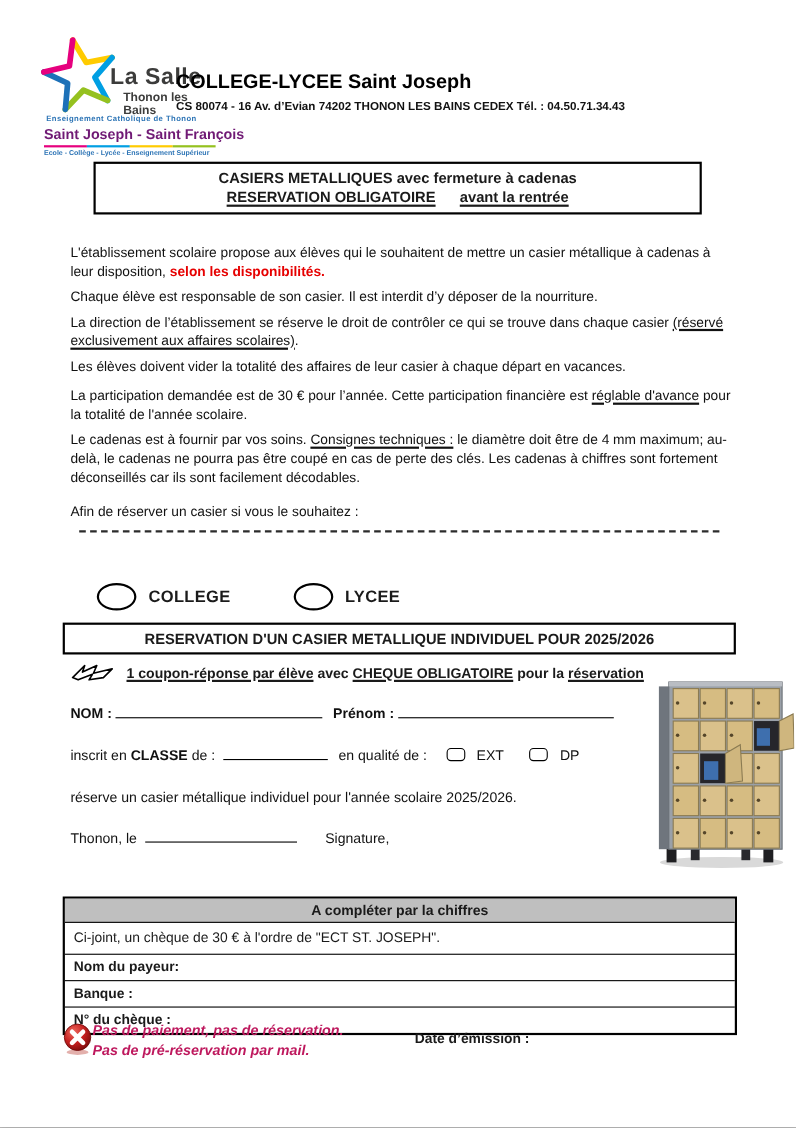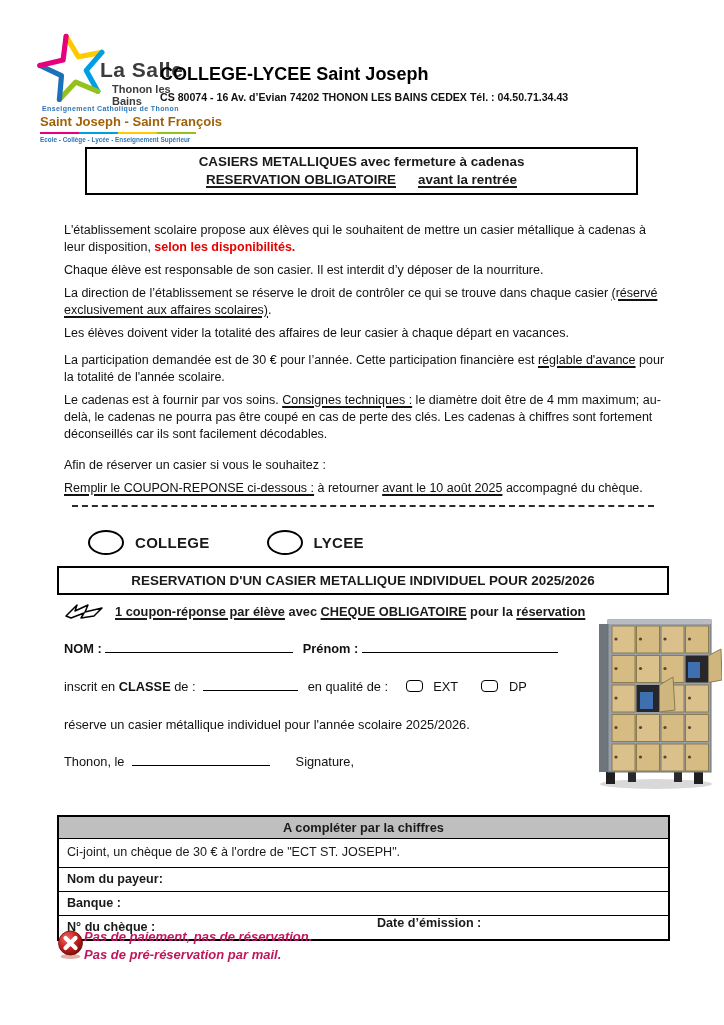--- a/index.html
+++ b/index.html
@@ -9,21 +9,21 @@
     position:relative; width:724px; height:1025px; margin:0 auto;
     background:#ffffff; color:#1a1a1a; overflow:hidden;
     box-shadow:0 0 6px rgba(0,0,0,.4);
   }
   
   .logo { position:absolute; left:40px; top:30px; width:158px; }
   .logo-star { position:absolute; left:-4px; top:2px; }
   .logo-brand { position:absolute; left:60px; top:28px; font-size:21px; font-weight:bold; color:#3c3c3b; letter-spacing:.5px; }
   .logo-city  { position:absolute; left:72px; top:53px; font-size:11px; font-weight:bold; color:#3c3c3b; }
   .logo-network { position:absolute; left:2px; top:75px; font-size:7px; font-weight:bold; color:#2e75b6; letter-spacing:.4px; white-space:nowrap; }
-  .logo-schools { position:absolute; left:0; top:84px; font-size:13px; font-weight:bold; color:#a16207; white-space:nowrap; }
+  .logo-schools { position:absolute; left:0; top:84px; font-size:13px; font-weight:bold; color:#701a75; white-space:nowrap; }
   .logo-stripe { position:absolute; left:0; top:102px; width:156px; height:2px; display:flex; }
   .logo-stripe span { flex:1; height:2px; }
   .logo-levels { position:absolute; left:0; top:106px; font-size:6.4px; font-weight:bold; color:#2e75b6; white-space:nowrap; }
   .title-block { position:absolute; left:160px; top:64px; width:500px; text-align:left; }
   .doc-title { font-size:18px; font-weight:bold; color:#000; }
   .doc-address { margin-top:6px; font-size:10.6px; font-weight:bold; color:#111; }
   
   .box1 { position:absolute; left:85px; top:147px; width:553px; border:2px solid #000; padding:5px 4px 6px; text-align:center; }
   .box1 .l1 { font-size:13.4px; font-weight:bold; }
   .box1 .l2 { font-size:13.4px; font-weight:bold; margin-top:3px; }
@@ -53,21 +53,21 @@
   .chk { display:inline-block; width:17px; height:12px; border:1.6px solid #000; border-radius:4px; vertical-align:-1px; background:#fff; }
   .locker { position:absolute; left:594px; top:616px; }
   
   .ftable { position:absolute; left:57px; top:815px; width:613px; border:2px solid #000; font-size:12.6px; }
   .ftable .thead { background:#bfbfbf; text-align:center; font-weight:bold; padding:3px 0; border-bottom:1.5px solid #000; font-size:12.8px; }
   .ftable .trow { padding:4px 8px 5px; border-bottom:1.5px solid #000; }
   .ftable .trow:last-child { border-bottom:none; }
   .ftable .r1 { padding:6px 8px 8px; }
   .ftable .bold { font-weight:bold; }
   .ftable .r4 { position:relative; }
-  .ftable .r4 .right-cell { position:absolute; left:318px; top:0; font-weight:bold; }
+  .ftable .r4 .right-cell { position:absolute; left:318px; top:21px; font-weight:bold; }
   
   .warn { position:absolute; left:57px; top:928px; display:flex; }
   .warn-icon { margin-top:2px; }
   .warn-text { margin-left:0; font-size:13px; font-weight:bold; font-style:italic; line-height:18px; color:#be185d; }
 </style>
 </head>
 <body>
 
 <div class="page">
 
@@ -107,21 +107,20 @@
   </div>
 
   <div class="paras">
     <p><span>L'établissement scolaire propose aux élèves qui le souhaitent de mettre un casier métallique à cadenas à leur disposition,</span><span class="red-b"> selon les disponibilités.</span></p>
     <p>Chaque élève est responsable de son casier. Il est interdit d’y déposer de la nourriture.</p>
     <p><span>La direction de l’établissement se réserve le droit de contrôler ce qui se trouve dans chaque casier </span><span class="u">(réservé exclusivement aux affaires scolaires)</span><span>.</span></p>
     <p>Les élèves doivent vider la totalité des affaires de leur casier à chaque départ en vacances.</p>
     <p style="margin-top:10px"><span>La participation demandée est de </span><b class="nb">30 € pour l’année.</b><span> Cette participation financière est </span><b class="nb u">réglable d'avance</b><span> pour la totalité de l'année scolaire.</span></p>
     <p><span>Le cadenas est à fournir par vos soins. </span><b class="nb u">Consignes techniques :</b><span> le diamètre doit être de </span><b class="nb">4</b><span> mm maximum;  au-delà, le cadenas ne pourra pas être coupé en cas de perte des clés. Les cadenas à chiffres sont fortement déconseillés car ils sont facilement décodables.</span></p>
     <p class="afin">Afin de réserver un casier si vous le souhaitez :</p>
-    <p><b class="nb u">Remplir le COUPON-REPONSE ci-dessous :</b><span> à retourner </span><b class="nb u">avant le 10 août 2025</b><span> accompagné du chèque.</span></p>
     <div class="dashline"></div>
   </div>
 
   <div class="options">
     <div class="opt">
       <span class="oval"></span>
       <span class="opt-label">COLLEGE</span>
     </div>
     <div class="opt">
       <span class="oval"></span>

